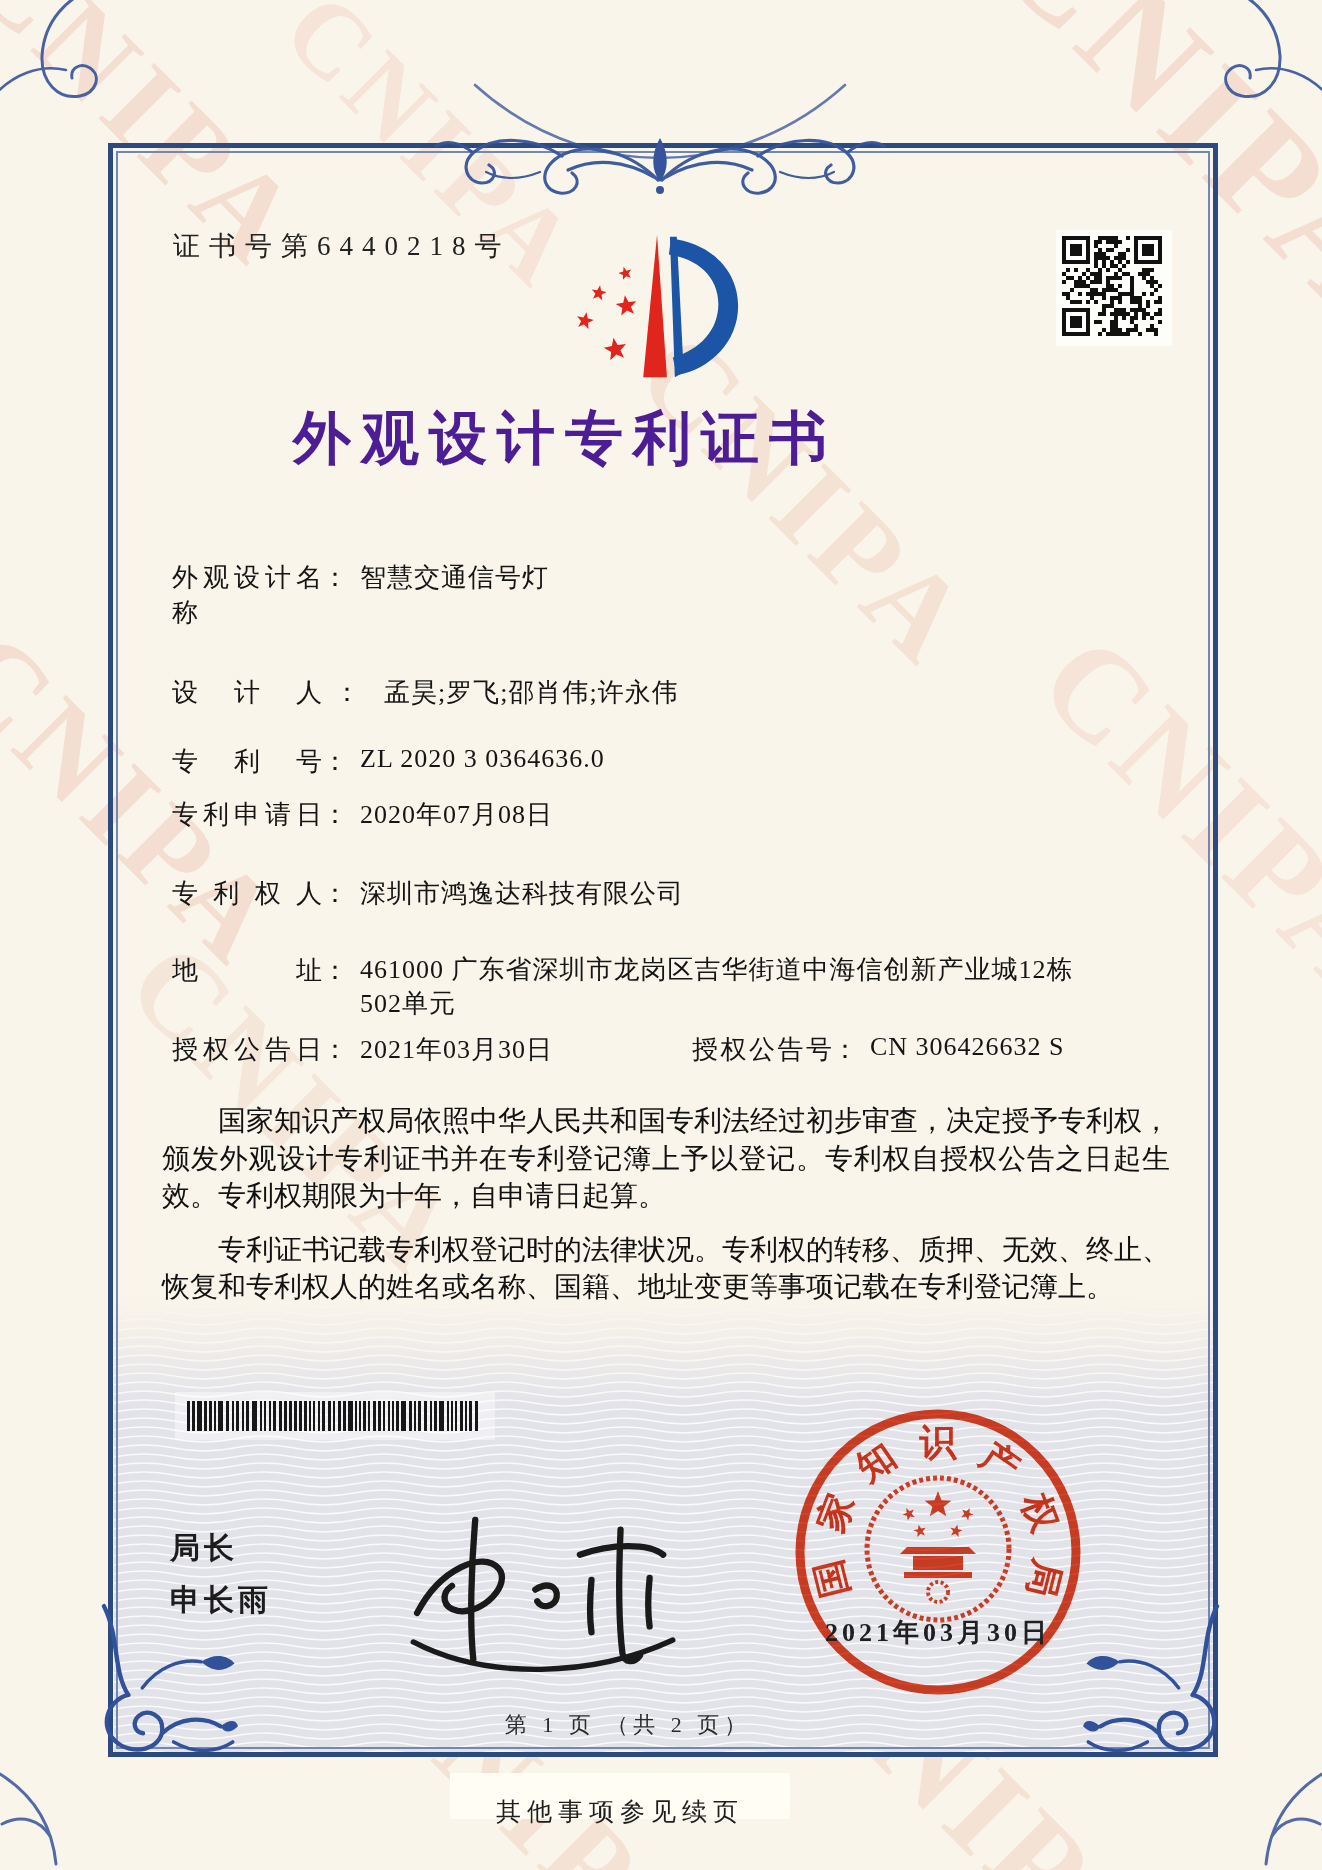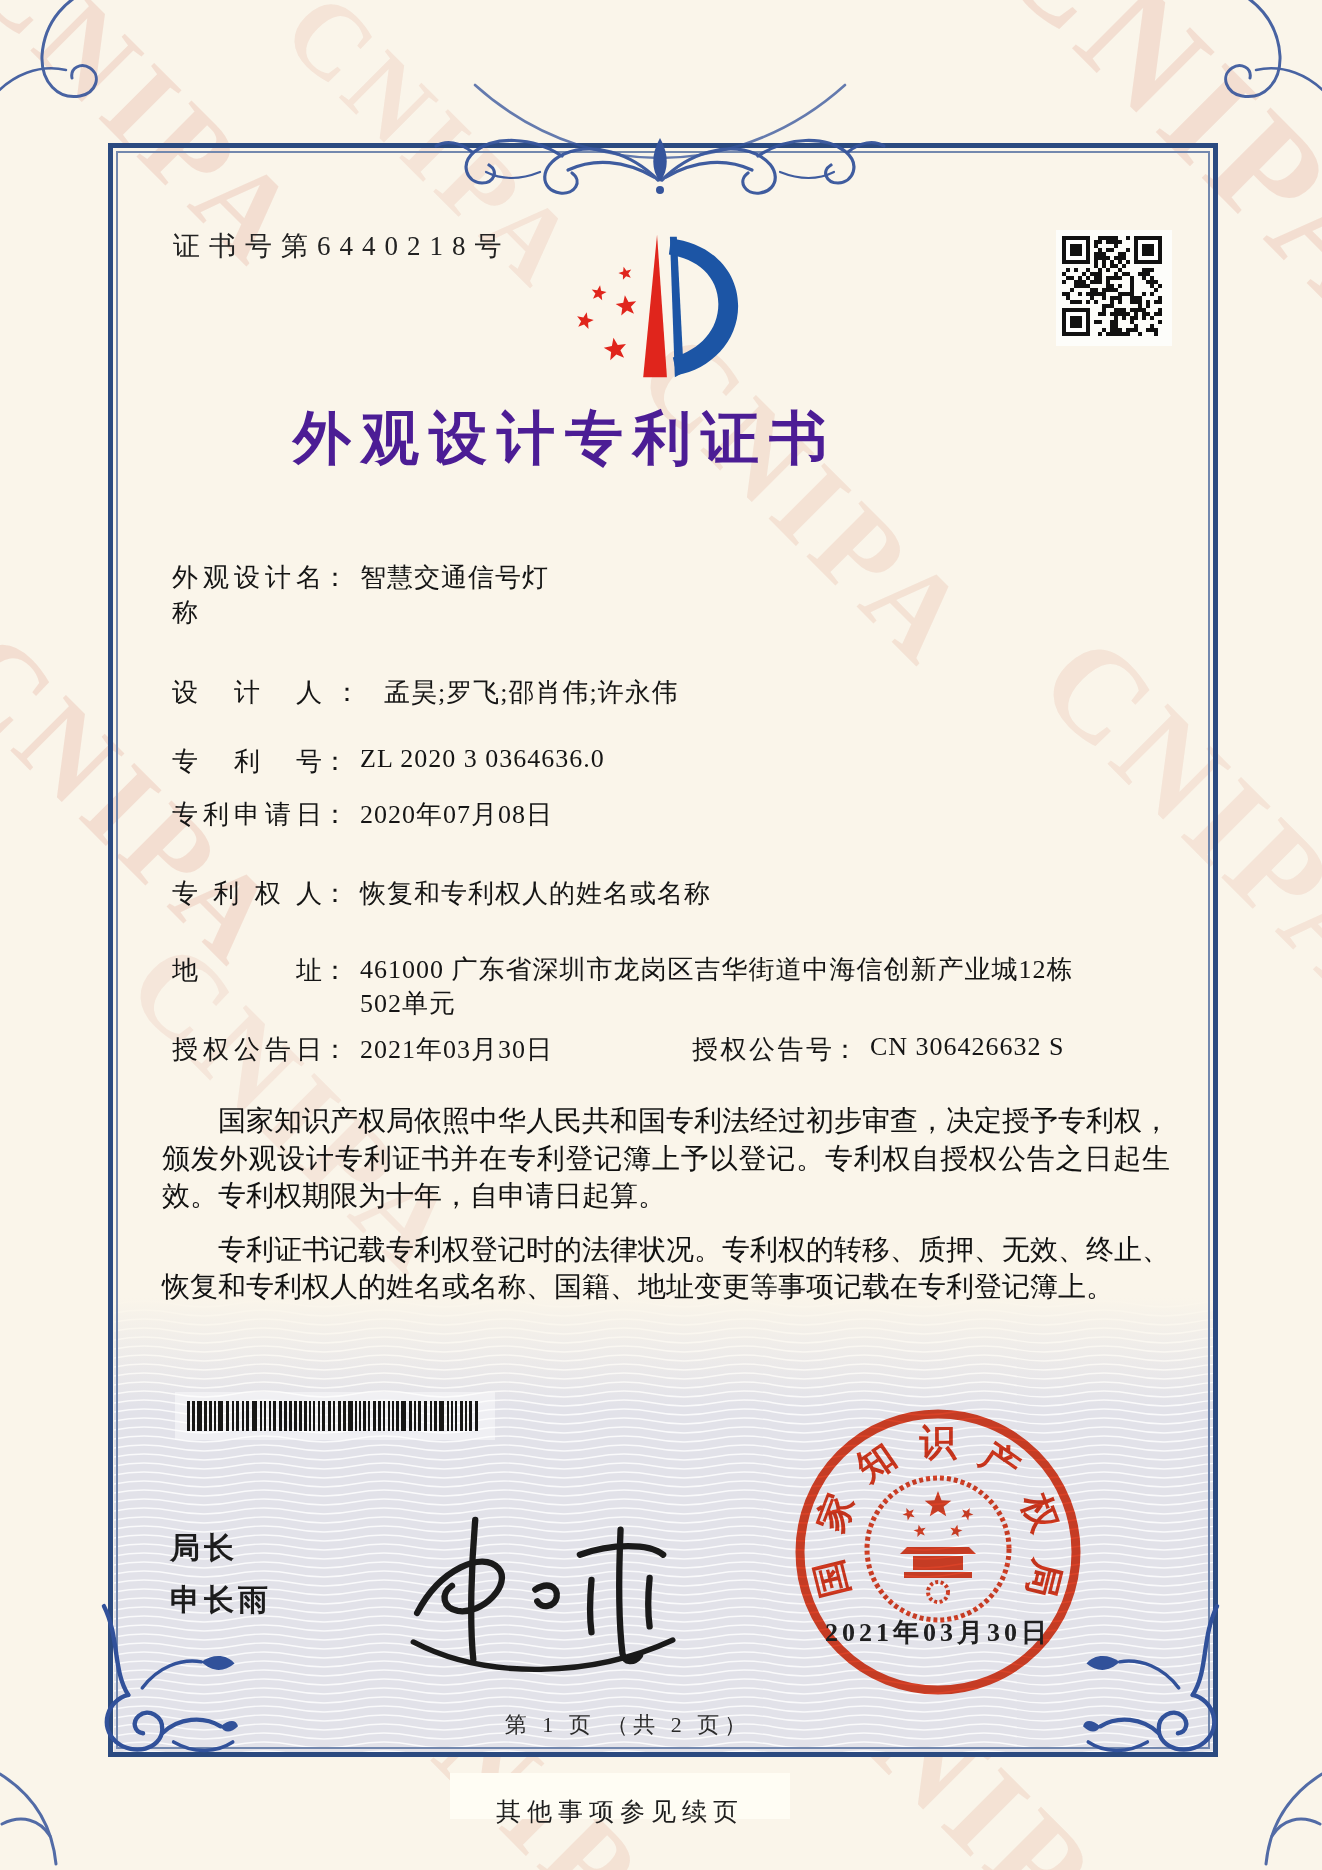--- a/index.html
+++ b/index.html
@@ -456,21 +456,21 @@
     <span class="fvalue">ZL 2020 3 0364636.0</span>
   </div>
   <div class="frow r4">
     <span class="flabel">专利申请日</span>
       <span class="fcolon">：</span>
     <span class="fvalue">2020年07月08日</span>
   </div>
   <div class="frow r5">
     <span class="flabel">专利权人</span>
       <span class="fcolon">：</span>
-    <span class="fvalue">恢复和专利权人的姓名或名称</span>
+    <span class="fvalue">深圳市鸿逸达科技有限公司</span>
   </div>
   <div class="frow r6">
     <span class="flabel">地址</span>
       <span class="fcolon">：</span>
     <span class="fvalue">461000 广东省深圳市龙岗区吉华街道中海信创新产业城12栋502单元</span>
   </div>
   <div class="frow r7">
     <span class="flabel">授权公告日</span>
       <span class="fcolon">：</span>
     <span class="fvalue">2021年03月30日</span>

